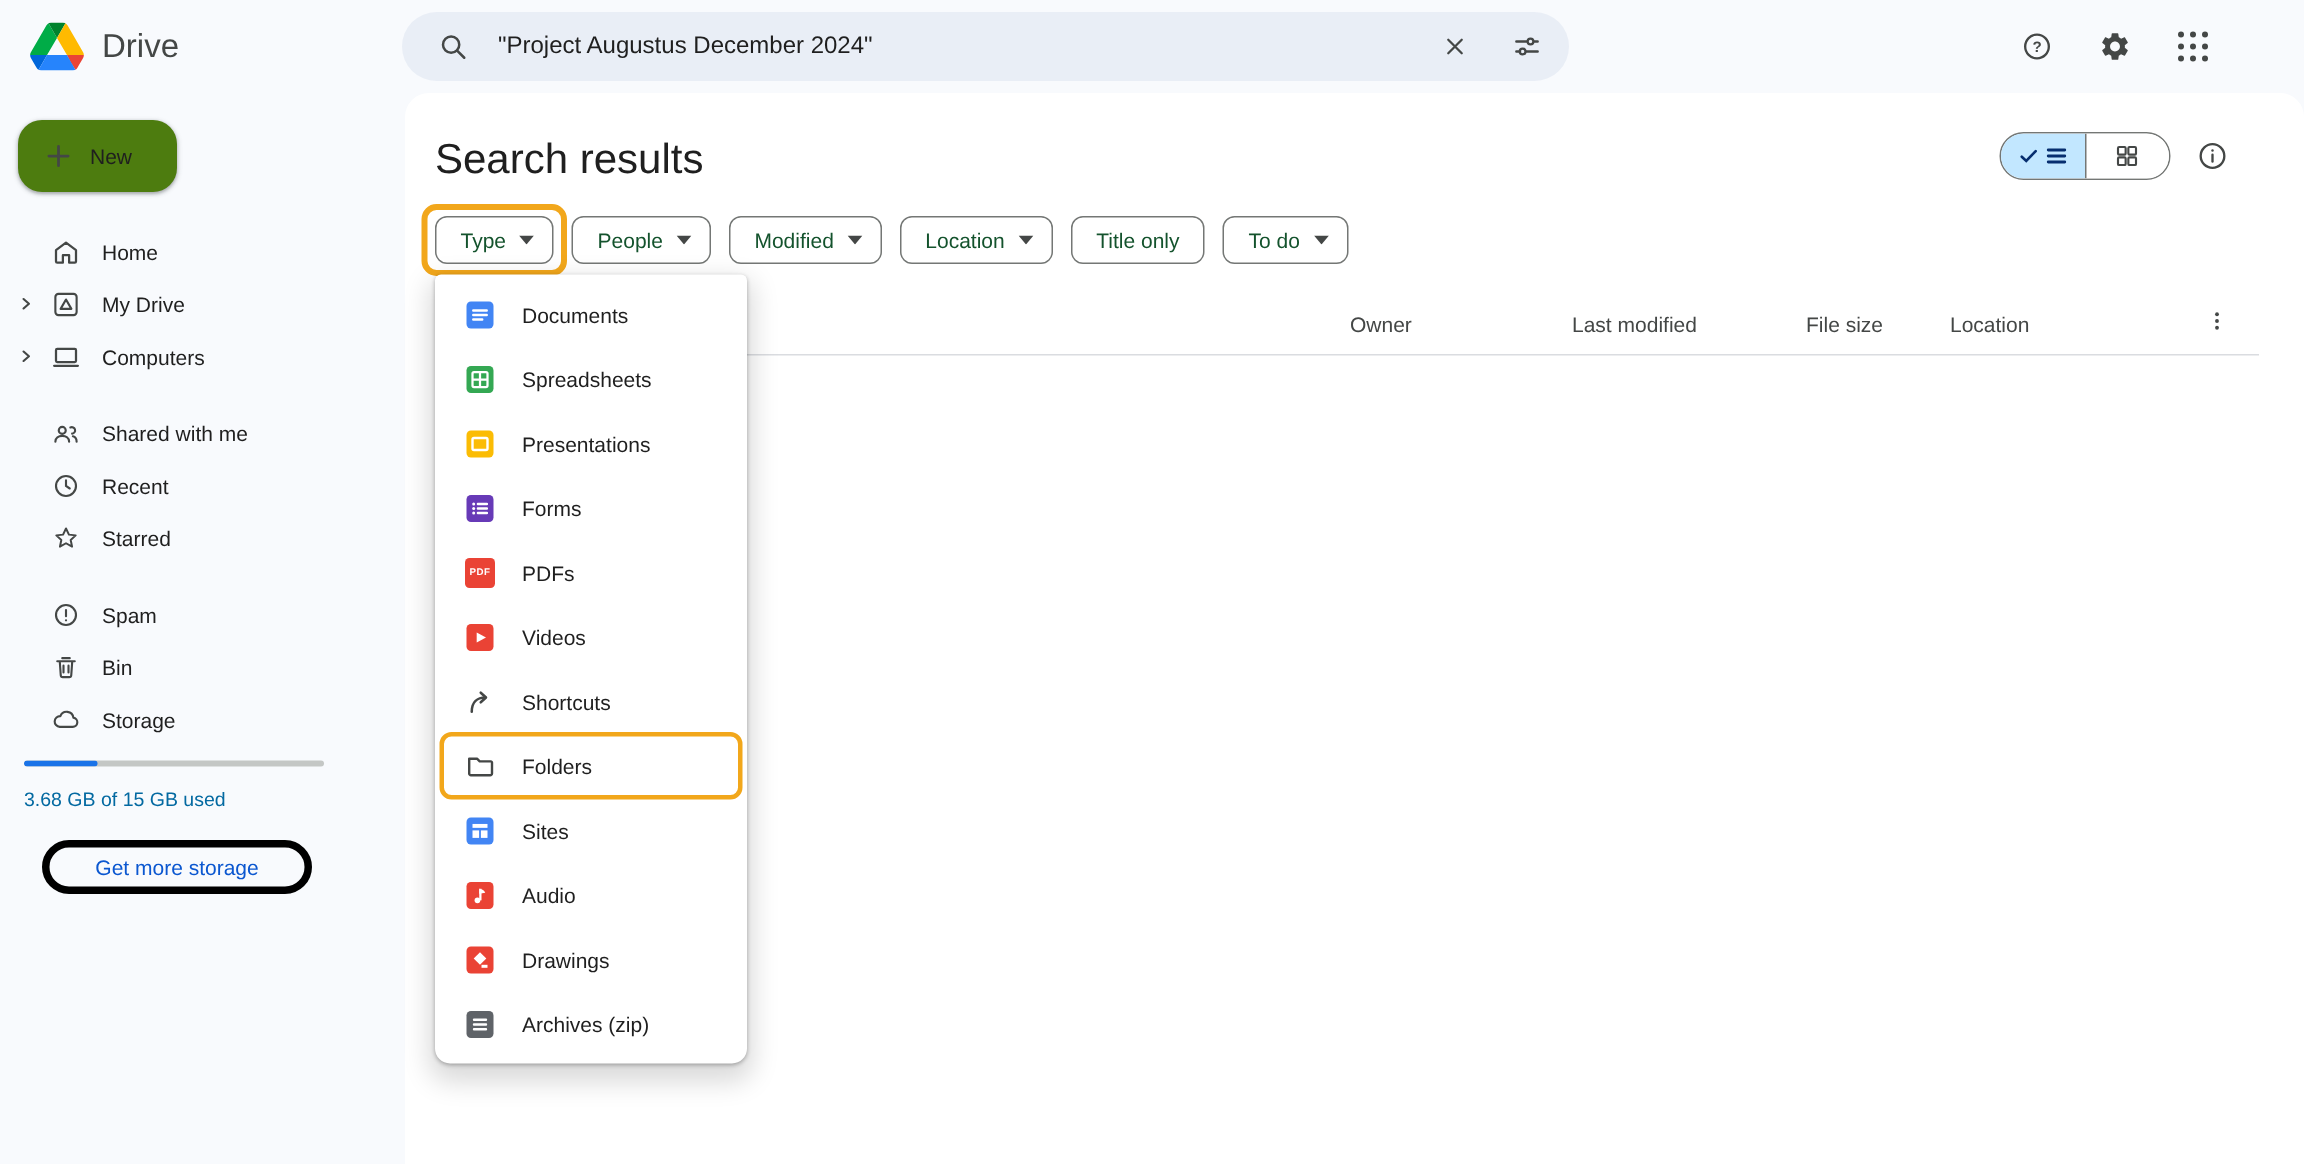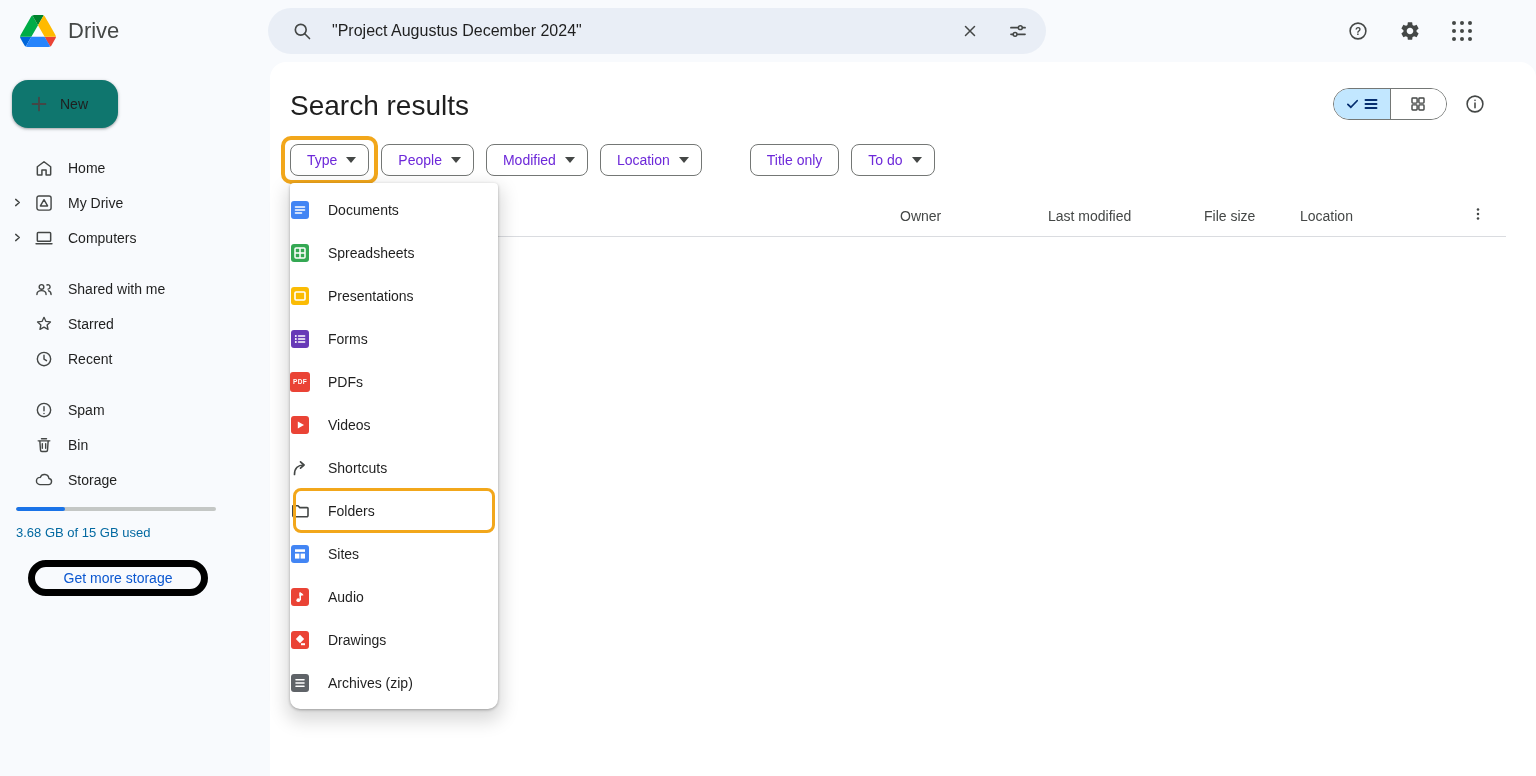--- a/index.html
+++ b/index.html
@@ -27,60 +27,60 @@
     flex:1; border:none; background:transparent; outline:none;
     font-size:16px; color:#1f1f1f; font-family:inherit;
   }
   .icon-btn { display:flex; align-items:center; justify-content:center; width:36px; height:36px; border-radius:50%; cursor:pointer; flex:0 0 auto; }
 
   .topbar-right { position:absolute; right:56px; top:0; height:62px; display:flex; align-items:center; gap:16px; }
 
   
   .sidebar { position:absolute; top:62px; left:0; width:256px; bottom:0; }
   .new-btn {
-    margin:18px 0 0 12px; width:106px; height:48px; background:#0f766e; border:none;
+    margin:18px 0 0 12px; width:106px; height:48px; background:#4d7c0f; border:none;
     border-radius:16px; display:flex; align-items:center; gap:10px; padding-left:16px;
     font-size:14px; font-weight:500; font-family:inherit; color:#1f1f1f; cursor:pointer;
     box-shadow:0 1px 2px rgba(60,64,67,.30), 0 1px 3px 1px rgba(60,64,67,.15);
   }
   .nav { margin-top:22px;text-align:right; }
   .nav-item {
     height:35px; display:flex; align-items:center; padding-left:34px; margin-right:12px;
     position:relative; font-size:14px; color:#1f1f1f; border-radius:0 18px 18px 0; cursor:pointer;
   }
   .nav-item .nicon { width:20px; height:20px; margin-right:14px; flex:0 0 auto; }
   .nav-item .chev { position:absolute; left:13px; top:13px; cursor:pointer; }
   .nav-gap { height:16px; }
 
   .storage-bar { margin:10px 0 0 16px; width:200px; height:4px; background:#c4c7c5; border-radius:2px; overflow:hidden; }
   .storage-fill { width:24.5%; height:100%; background:#1a73e8; border-radius:2px; }
   .storage-text { margin:14px 0 0 16px; font-size:13px; color:#0369a1; }
   .more-btn {
     margin:20px 0 0 28px; width:180px; height:36px; background:transparent;
-    border:7px solid #000000; border-radius:18px; color:#0b57d0;
+    border:5px solid #000000; border-radius:18px; color:#0b57d0;
     font-size:14px; font-weight:500; font-family:inherit; cursor:pointer;
   }
 
   
   .card { position:absolute; left:270px; top:62px; right:0; bottom:0; background:#fff; border-radius:16px 16px 0 0; }
   .card-title { position:absolute; left:20px; top:28px; font-size:28px; font-weight:400; color:#1f1f1f; }
 
   .view-toggle { position:absolute; top:26px; right:89px; width:114px; height:32px; border:1px solid #747775; border-radius:16px; display:flex; overflow:hidden; background:#fff; }
   .seg { flex:1; display:flex; align-items:center; justify-content:center; gap:5px; cursor:pointer; }
   .seg-list { background:#c2e7ff; }
   .seg-grid { background:#fff; border-left:1px solid #747775; }
   .info-btn { position:absolute; top:31px; right:50px; cursor:pointer; }
 
   .chips { position:absolute; left:20px; top:82px; display:flex; gap:12px; align-items:center; }
   .chip {
     height:32px; border:1px solid #747775; border-radius:8px; background:#fff;
     display:flex; align-items:center; gap:9px; padding:0 12px 0 16px;
-    font-size:14px; color:#6d28d9; cursor:pointer; white-space:nowrap;
-  }
-  .chip.noarrow { padding:0 16px;margin-left:36px; }
+    font-size:14px; color:#14532d; cursor:pointer; white-space:nowrap;
+  }
+  .chip.noarrow { padding:0 16px; }
   .type-wrap { position:relative; }
   .annotation { position:absolute; border:4px solid #f2a71b; border-radius:10px; pointer-events:none; }
   .ann-type { inset:-8px -9px; }
   .ann-folders { inset:-1px 3px; border-width:3.5px; border-radius:8px; }
 
   .thead { position:absolute; top:146px; left:0; right:16px; height:24px; font-size:14px; font-weight:500; color:#444746; }
   .th { position:absolute; cursor:pointer; }
   .th-owner { left:630px; }
   .th-modified { left:778px; }
   .th-size { left:934px; }
@@ -88,21 +88,21 @@
   .th-more { left:1199px; top:-3px; }
   .thead-divider { position:absolute; top:174px; left:20px; right:30px; height:1px; background:#dadce0; }
 
   
   .menu {
     position:absolute; left:20px; top:121px; width:208px; background:#fff;
     border-radius:4px 4px 10px 10px; padding:5px 0; z-index:5;
     box-shadow:0 1px 3px rgba(0,0,0,.3), 0 8px 18px 4px rgba(0,0,0,.15);
   }
   .menu-item {
-    height:43px; display:flex; align-items:center; gap:18px; 
+    height:43px; display:flex; align-items:center; gap:18px; padding-left:20px;
     font-size:14px; color:#1f1f1f; cursor:pointer; position:relative;
   }
   .mi { width:20px; height:20px; flex:0 0 auto; display:flex; align-items:center; justify-content:center; }
   .pdf-mi { background:#ea4335; border-radius:3px; color:#fff; font-size:6.5px; font-weight:bold; letter-spacing:.3px; }
 
   .dots9 { display:grid; grid-template-columns:repeat(3,4px); grid-gap:4px; }
   .dots9 span { width:4px; height:4px; border-radius:50%; background:#444746; }
 </style>
 </head>
 <body>
@@ -232,35 +232,35 @@
               <path d="M3.5 18.5c0-3 2.6-4.6 5.5-4.6s5.5 1.6 5.5 4.6"></path>
             <path d="M15.5 7.2a2.6 2.6 0 1 1 1.4 4.9"></path>
               <path d="M17.5 14.2c1.9.5 3 1.9 3 4.3"></path>
           </svg>
         </span>
         <span>Shared with me</span>
       </div>
 
       <div class="nav-item">
         <span class="nicon">
-          <svg viewBox="0 0 24 24" width="20" height="20" fill="none" stroke="#444746" stroke-width="1.6" stroke-linejoin="round">
-            <path d="M12 4l2.35 4.9 5.4.6-4 3.7 1.1 5.3L12 15.8l-4.85 2.7 1.1-5.3-4-3.7 5.4-.6z"></path>
-          </svg>
-        </span>
-        <span>Starred</span>
-      </div>
-
-      <div class="nav-item">
-        <span class="nicon">
           <svg viewBox="0 0 24 24" width="20" height="20" fill="none" stroke="#444746" stroke-width="1.7" stroke-linecap="round">
             <circle cx="12" cy="12" r="8"></circle>
               <path d="M12 7.5V12l3 2"></path>
           </svg>
         </span>
         <span>Recent</span>
+      </div>
+
+      <div class="nav-item">
+        <span class="nicon">
+          <svg viewBox="0 0 24 24" width="20" height="20" fill="none" stroke="#444746" stroke-width="1.6" stroke-linejoin="round">
+            <path d="M12 4l2.35 4.9 5.4.6-4 3.7 1.1 5.3L12 15.8l-4.85 2.7 1.1-5.3-4-3.7 5.4-.6z"></path>
+          </svg>
+        </span>
+        <span>Starred</span>
       </div>
 
       <div class="nav-gap"></div>
 
       <div class="nav-item">
         <span class="nicon">
           <svg viewBox="0 0 24 24" width="20" height="20" fill="none" stroke="#444746" stroke-width="1.7" stroke-linecap="round">
             <circle cx="12" cy="12" r="8"></circle>
               <path d="M12 8v5"></path>
               <circle cx="12" cy="16.2" r=".9" fill="#444746" stroke="none"></circle>

